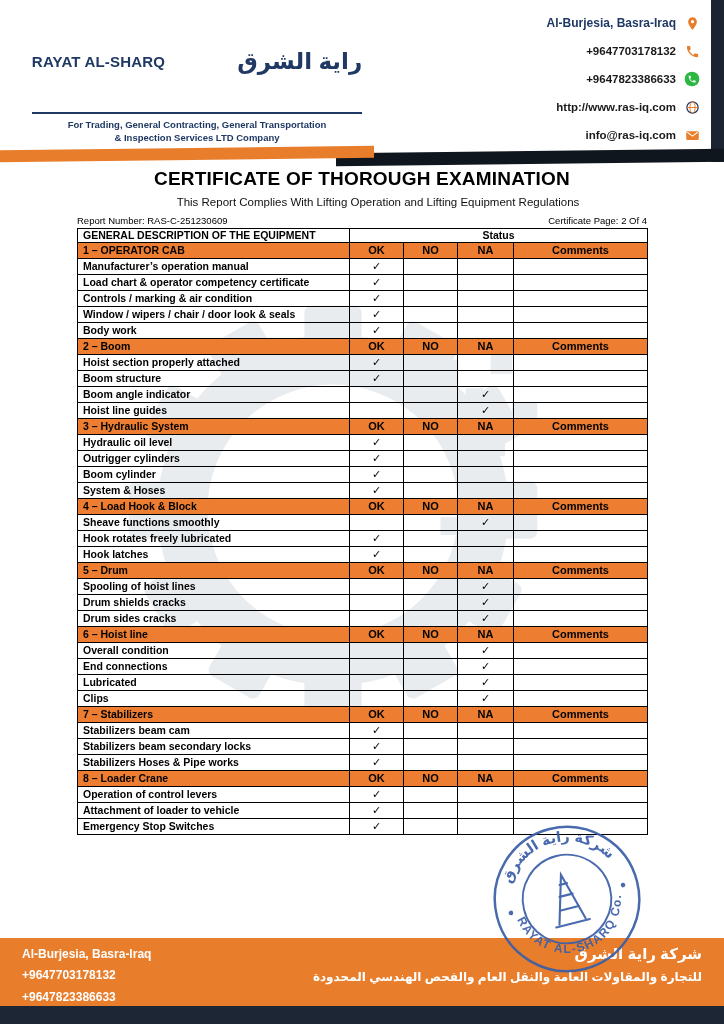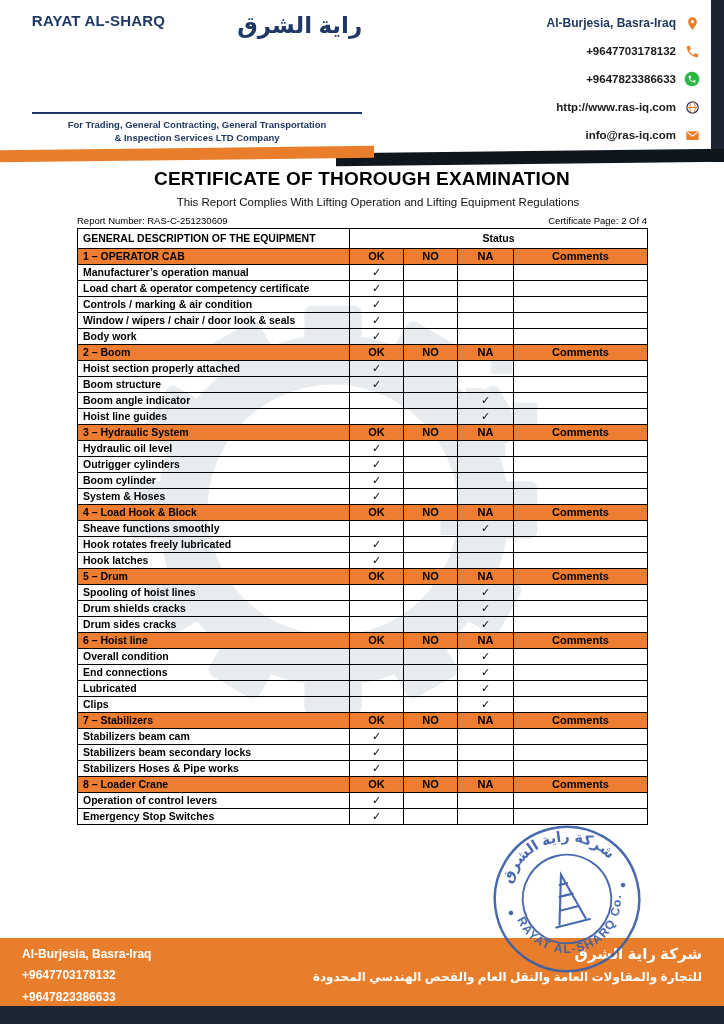--- a/index.html
+++ b/index.html
@@ -7,21 +7,21 @@
   body { font-family:"Liberation Sans","DejaVu Sans",sans-serif; }
   .page { position:relative; width:724px; height:1024px; background:#ffffff; margin:0 auto; overflow:hidden; }
 
   
   .right-edge-bar { position:absolute; top:0; right:0; width:13px; height:162px; background:#1b2430; z-index:1; }
   .band-black { position:absolute; left:336px; right:0; top:151px; height:13px; background:#10161d; transform:skewY(-0.7deg); z-index:2; }
   .band-orange { position:absolute; left:0; top:148px; width:374px; height:12px; background:#E87E2B; transform:skewY(-0.7deg); z-index:3; }
 
   
   .logo-block { position:absolute; left:32px; top:12px; width:330px; z-index:4; }
-  .logo-row { display:flex; align-items:flex-start; justify-content:center; gap:16px; }
+  .logo-row { display:flex; align-items:center; justify-content:center; gap:16px; }
   .company-en { font-size:15px; font-weight:bold; color:#1F3864; letter-spacing:.2px; white-space:nowrap; }
   .company-ar { font-size:23px; font-weight:bold; color:#1F3864; white-space:nowrap; direction:rtl;margin-left:40px; }
   .logo-divider { height:2px; background:#1F3864; margin-top:2px; }
   .tagline { margin-top:5px; text-align:center; font-size:9.5px; font-weight:bold; color:#1F3864; line-height:1.35; }
 
   
   .contacts { position:absolute; top:15px; right:24px; display:flex; flex-direction:column; align-items:flex-end; gap:12px; z-index:4; }
   .contact-row { display:flex; align-items:center; gap:8px; font-size:11.5px; font-weight:600; color:#1a1a1a; }
   .contact-row.emph { color:#1F3864; font-weight:bold; font-size:12px; }
   .contact-icon { width:16px; height:16px; display:flex; align-items:center; justify-content:center; }
@@ -30,21 +30,21 @@
   .title { position:absolute; top:168px; left:0; width:100%; text-align:center; font-size:19px; font-weight:bold; color:#000; z-index:4; letter-spacing:.2px; }
   .subtitle { position:absolute; top:196px; left:16px; width:100%; text-align:center; font-size:11.5px; color:#111; z-index:4; }
   .meta { position:absolute; top:215px; left:77px; width:570px; display:flex; justify-content:space-between; font-size:9.5px; color:#000; z-index:4; }
 
   
   .watermark { position:absolute; left:118px; top:295px; width:430px; height:430px; opacity:.13; z-index:1; pointer-events:none; }
 
   
   .exam-table { position:absolute; left:77px; top:228px; width:570px; border-collapse:collapse; z-index:2; background:transparent; table-layout:fixed; }
   .exam-table td, .exam-table th { border:1px solid #000; font-size:10.5px; font-weight:bold; color:#000; height:16px; padding:0 4px; line-height:1.1; overflow:hidden; white-space:nowrap; }
-  .exam-table th { height:20px; }
+  .exam-table th { height:14px; }
   .exam-table th.desc-h { text-align:left; padding-left:5px; }
   .exam-table th.status-h { text-align:center; }
   .exam-table td.desc { text-align:left; padding-left:5px; }
   .exam-table td.mark { text-align:center; font-size:11px; }
   .exam-table tr.section td { background:#ED7D31; }
 
   
   .stamp { position:absolute; left:490px; top:822px; width:154px; height:154px; transform:rotate(-14deg); opacity:.92; z-index:6; }
 
   
@@ -465,20 +465,27 @@
           <td class="mark">Comments</td>
         </tr>
         <tr>
           <td class="desc">Operation of control levers</td>
           <td class="mark">✓</td>
           <td class="mark"></td>
           <td class="mark"></td>
           <td></td>
         </tr>
         <tr>
+          <td class="desc">Attachment of loader to vehicle</td>
+          <td class="mark">✓</td>
+          <td class="mark"></td>
+          <td class="mark"></td>
+          <td></td>
+        </tr>
+        <tr>
           <td class="desc">Emergency Stop Switches</td>
           <td class="mark">✓</td>
           <td class="mark"></td>
           <td class="mark"></td>
           <td></td>
         </tr>
       </tbody>
   </table>
 
   <svg class="stamp" viewBox="0 0 160 160">

